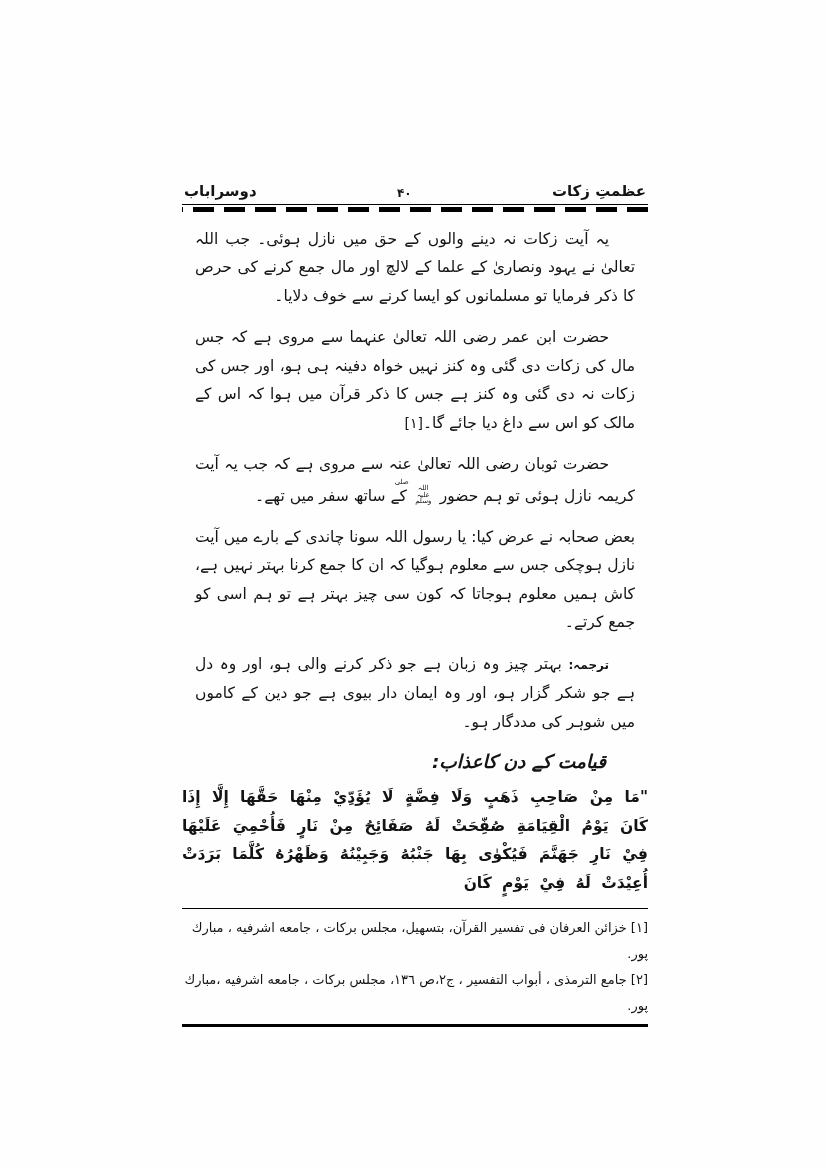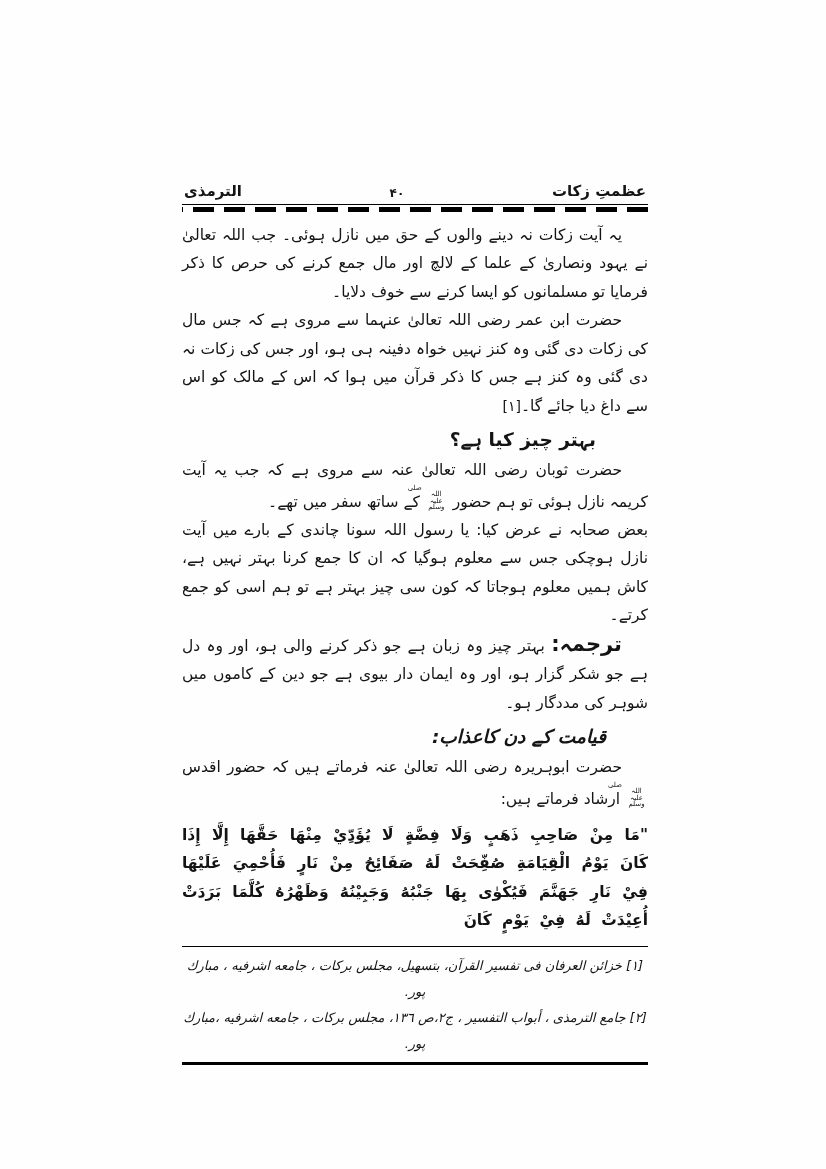--- a/index.html
+++ b/index.html
@@ -28,37 +28,37 @@
   }
   .page-number { font-size:12px; font-weight:bold; }
   
   .rule-thin  { border-top:1.5px solid #000; margin-top:4px; }
   .rule-dashes {
     height:4.5px; margin-top:2px;
     background:repeating-linear-gradient(to left, #000 0 21px, transparent 21px 31px);
   }
   
   .body-text p {
-    margin:0;
+    margin:13px;
     font-size:15.5px;
     line-height:28.5px;
     text-align:justify;
   }
   .indent { text-indent:26px; }
   .sec-heading {
     font-size:18.5px;
     font-weight:bold;
     margin:7px 52px 3px 0;
     text-align:right;
     line-height:26px;
   }
   .sec-heading.second { margin-right:42px;font-style:italic; }
   .arabic-inline { font-weight:bold; font-size:17.5px; }
   .footref { font-size:14px; }
-  .translation-label { font-weight:bold; font-size:21px; }
+  .translation-label { font-weight:bold; font-size:12px; }
   .honorific {
     display:inline-block;
     width:23px;
     font-size:7px;
     line-height:6.5px;
     text-align:center;
     vertical-align:-3px;
     white-space:normal;
   }
   .arabic-block {
@@ -69,60 +69,56 @@
     word-spacing:5px;
     text-align:justify;
   }
   
   .footnote-rule { border-top:1.3px solid #000; margin-top:11px; }
   .footnotes {
     padding-top:6px;
     font-size:13px;
     line-height:26px;
   }
-  .footnotes p { margin:0; text-align:center;font-style:italic; }
+  .footnotes p { margin:0; text-align:right; }
   .bottom-rule { border-top:3px solid #000; margin-top:5px; }
 </style>
 </head>
 <body>
 
 <div class="page">
   <div class="content">
 
     <div class="header-row">
       <span>عظمتِ زکات</span>
       <span class="page-number">۴۰</span>
-      <span>الترمذى</span>
+      <span>دوسراباب</span>
     </div>
     <div class="rule-thin"></div>
     <div class="rule-dashes"></div>
 
     <div class="body-text" style="margin-top:9px;">
 
       <p class="indent">یہ آیت زکات نہ دینے والوں کے حق میں نازل ہوئی۔ جب اللہ تعالیٰ نے یہود ونصاریٰ کے علما کے لالچ اور مال جمع کرنے کی حرص کا ذکر فرمایا تو مسلمانوں کو ایسا کرنے سے خوف دلایا۔</p>
 
       <p class="indent"><span>حضرت ابن عمر رضی اللہ تعالیٰ عنہما سے مروی ہے کہ جس مال کی زکات دی گئی وہ کنز نہیں خواہ دفینہ ہی ہو، اور جس کی زکات نہ دی گئی وہ کنز ہے جس کا ذکر قرآن میں ہوا کہ اس کے مالک کو اس سے داغ دیا جائے گا۔</span><span class="footref">[۱]</span></p>
 
-      <div class="sec-heading">بہتر چیز کیا ہے؟</div>
 
       <p class="indent"><span>حضرت ثوبان رضی اللہ تعالیٰ عنہ سے مروی ہے کہ جب یہ آیت کریمہ نازل ہوئی تو ہم حضور</span>
         <span class="honorific">صلی اللہ علیہ وسلم</span>
         <span>کے ساتھ سفر میں تھے۔</span></p>
 
       <p>بعض صحابہ نے عرض کیا: یا رسول اللہ سونا چاندی کے بارے میں آیت نازل ہوچکی جس سے معلوم ہوگیا کہ ان کا جمع کرنا بہتر نہیں ہے، کاش ہمیں معلوم ہوجاتا کہ کون سی چیز بہتر ہے تو ہم اسی کو جمع کرتے۔</p>
 
 
       <p class="indent"><span class="translation-label">ترجمہ:</span>
         <span>بہتر چیز وہ زبان ہے جو ذکر کرنے والی ہو، اور وہ دل ہے جو شکر گزار ہو، اور وہ ایمان دار بیوی ہے جو دین کے کاموں میں شوہر کی مددگار ہو۔</span></p>
 
       <div class="sec-heading second">قیامت کے دن کاعذاب:</div>
 
-      <p class="indent"><span>حضرت ابوہریرہ رضی اللہ تعالیٰ عنہ فرماتے ہیں کہ حضور اقدس</span>
-        <span class="honorific">صلی اللہ علیہ وسلم</span>
-        <span>ارشاد فرماتے ہیں:</span></p>
 
       <p class="arabic-block">"مَا مِنْ صَاحِبِ ذَهَبٍ وَلَا فِضَّةٍ لَا يُؤَدِّيْ مِنْهَا حَقَّهَا إِلَّا إِذَا كَانَ يَوْمُ الْقِيَامَةِ صُفِّحَتْ لَهُ صَفَائِحُ مِنْ نَارٍ فَأُحْمِيَ عَلَيْهَا فِيْ نَارِ جَهَنَّمَ فَيُكْوٰى بِهَا جَنْبُهُ وَجَبِيْنُهُ وَظَهْرُهُ كُلَّمَا بَرَدَتْ أُعِيْدَتْ لَهُ فِيْ يَوْمٍ كَانَ</p>
     </div>
 
     <div class="footnote-rule"></div>
     <div class="footnotes">
       <p>[١] خزائن العرفان فى تفسير القرآن، بتسهيل، مجلس بركات ، جامعه اشرفيه ، مبارك پور.</p>
       <p>[٢] جامع الترمذى ، أبواب التفسير ، ج٢،ص ١٣٦، مجلس بركات ، جامعه اشرفيه ،مبارك پور.</p>
     </div>
     <div class="bottom-rule"></div>

